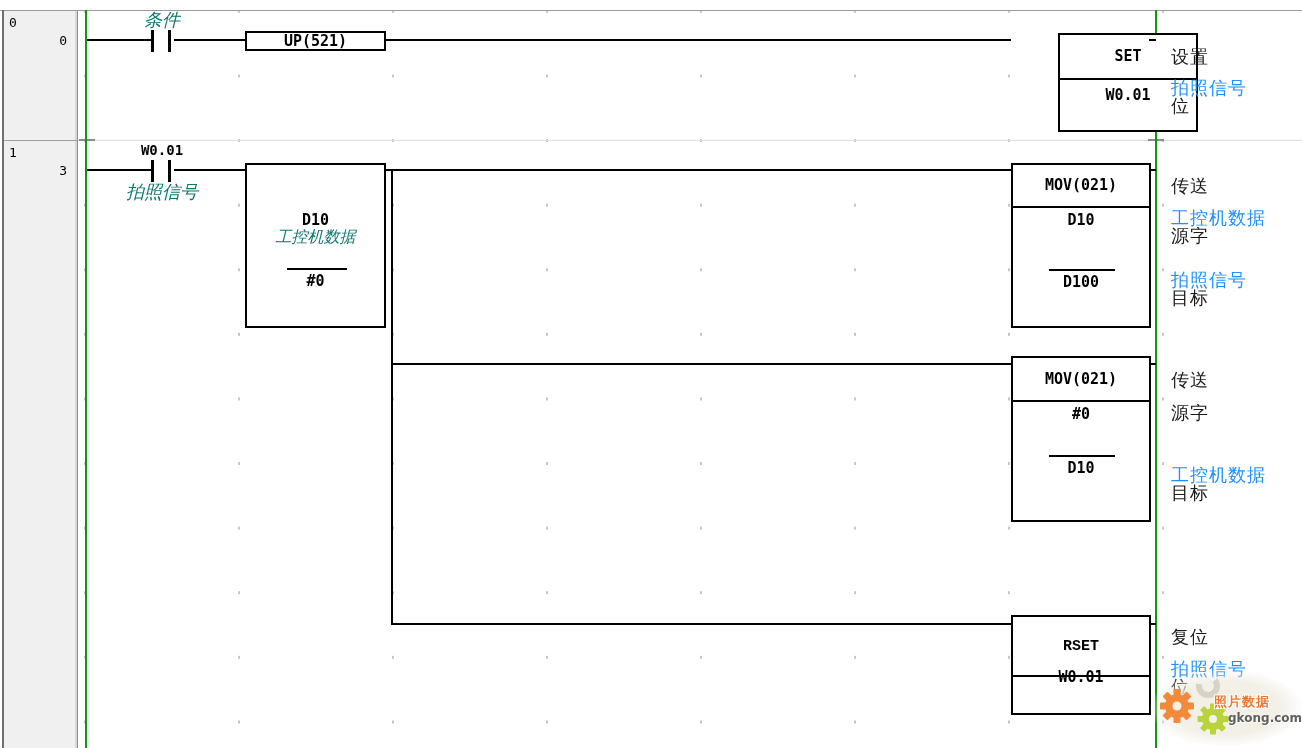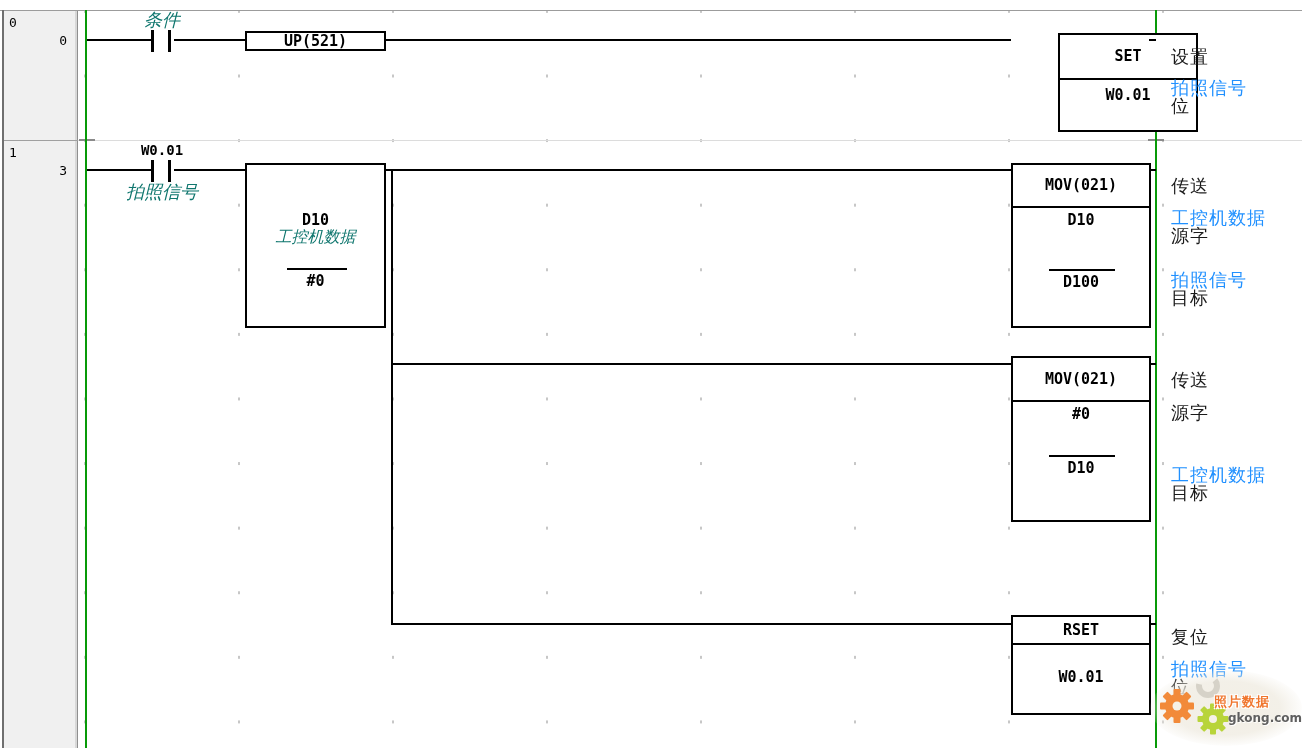--- a/index.html
+++ b/index.html
@@ -131,21 +131,21 @@
     <div class="abs op mono" style="top:102px;">D10</div>
   </div>
   <div class="abs wire" style="left:1149px;top:363px;width:7px;height:2px;"></div>
   <div class="abs annot" style="left:1171px;top:371px;">传送</div>
   <div class="abs annot" style="left:1171px;top:404px;">源字</div>
   <div class="abs annot blue" style="left:1171px;top:466px;">工控机数据</div>
   <div class="abs annot" style="left:1171px;top:484px;">目标</div>
 
   <div class="abs wire" style="left:391px;top:623px;width:620px;height:2px;"></div>
   <div class="abs ibox" style="left:1011px;top:615px;width:140px;height:100px;">
-    <div class="title mono mn" style="height:28px;">RSET</div>
+    <div class="title mono mn" style="height:60px;font-family:Liberation Mono, monospace;">RSET</div>
     <div class="abs op mono" style="top:52px;">W0.01</div>
   </div>
   <div class="abs wire" style="left:1149px;top:623px;width:7px;height:2px;"></div>
   <div class="abs annot" style="left:1171px;top:628px;">复位</div>
   <div class="abs annot blue" style="left:1171px;top:660px;">拍照信号</div>
   <div class="abs annot" style="left:1171px;top:678px;">位</div>
 
   <div class="abs" style="left:1150px;top:670px;width:152px;height:76px;">
     <div class="abs wm-blob" style="left:0;top:0;width:152px;height:76px;"></div>
     <svg class="abs" style="left:0;top:0;" width="152" height="76" viewBox="0 0 152 76">

